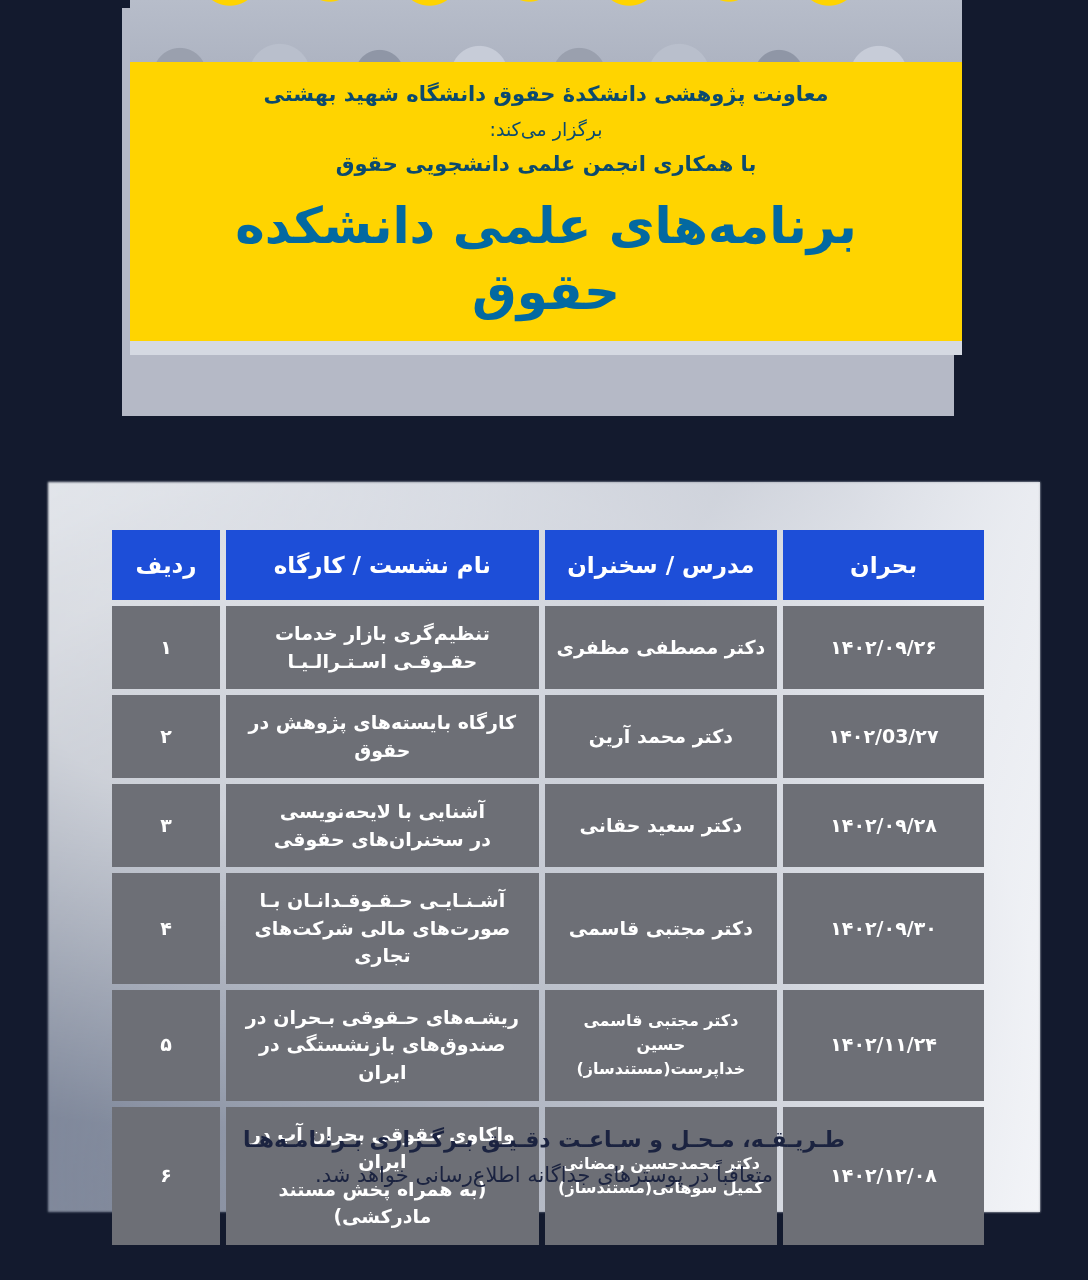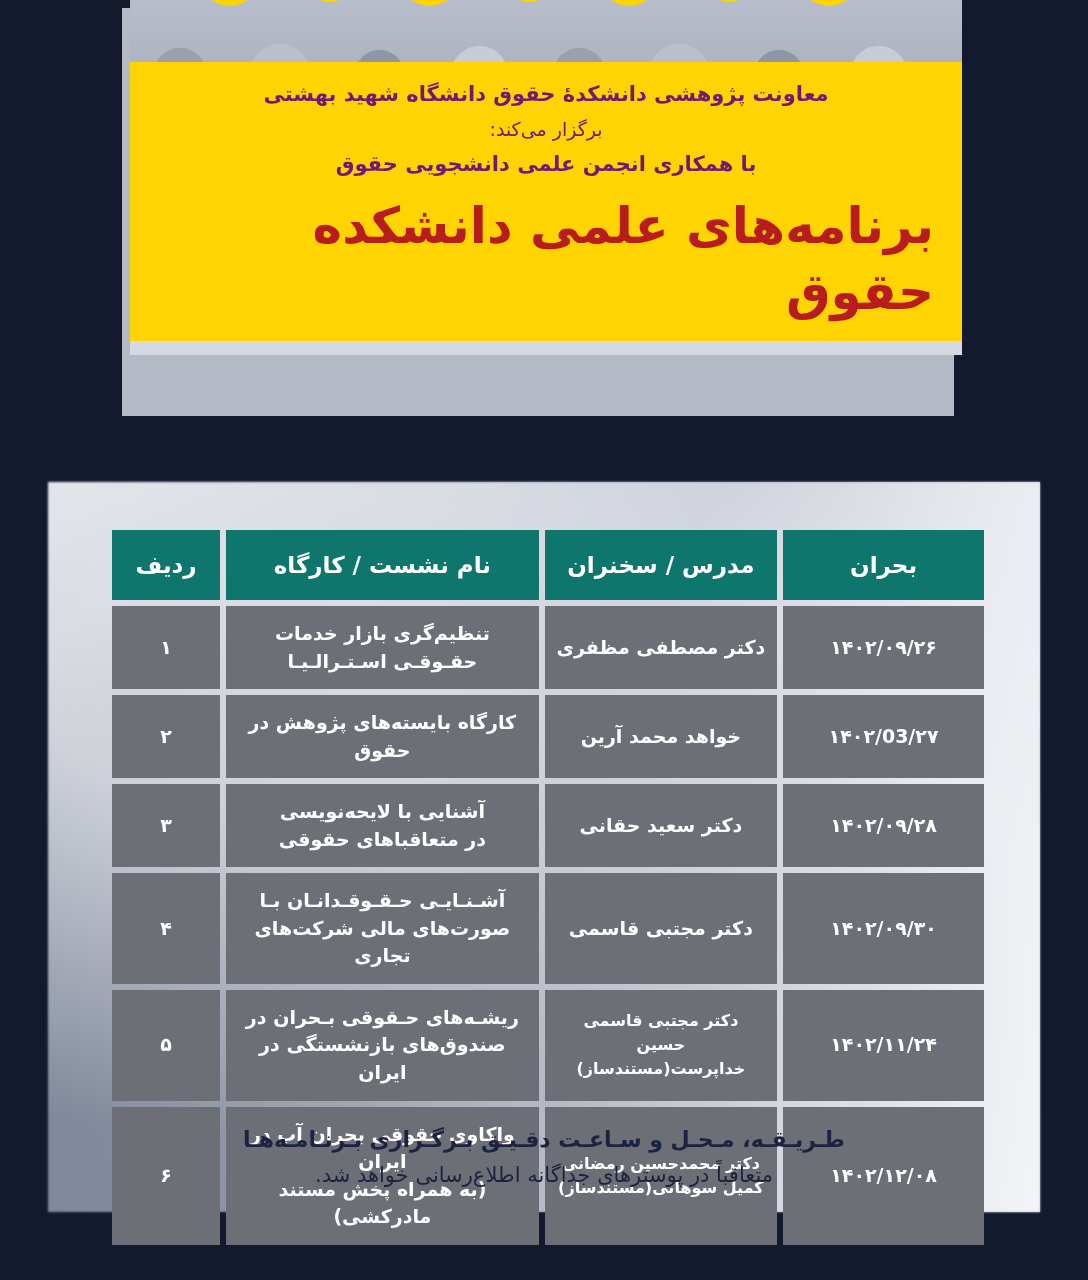--- a/index.html
+++ b/index.html
@@ -70,35 +70,36 @@
       radial-gradient(circle at 48% -40%, #FFD400 0 26px, transparent 27px),
       radial-gradient(circle at 60% -40%, #FFD400 0 30px, transparent 31px),
       radial-gradient(circle at 72% -40%, #FFD400 0 26px, transparent 27px),
       radial-gradient(circle at 84% -40%, #FFD400 0 30px, transparent 31px);
   }
   .banner-lines {
     text-align: center;
     padding: 14px 40px 0 40px;
   }
   .banner-lines .org-line {
-    color: #701a75;
+    color: #0c4a6e;
     font-size: 21px;
     font-weight: bold;
     line-height: 1.75;
     letter-spacing: 0;
   }
   .banner-lines .org-line.small {
     font-size: 19px;
     font-weight: normal;
   }
   .headline {
-    color: #b91c1c;
+    color: #0369a1;
     font-size: 50px;
     font-weight: bold;
     line-height: 1.32;
+    text-align: center;
     padding: 10px 28px 0 28px;
     direction: rtl;
   }
   .banner-underline {
     position: absolute;
     bottom: -14px;
     left: 0;
     width: 832px;
     height: 14px;
     background: #d5d9e2;
@@ -134,21 +135,21 @@
     left: 58px;
   }
 
   table.schedule {
     width: 100%;
     border-collapse: separate;
     border-spacing: 6px 6px;
     direction: rtl;
   }
   table.schedule th {
-    background: #0f766e;
+    background: #1d4ed8;
     color: #ffffff;
     font-size: 23px;
     font-weight: bold;
     padding: 22px 8px;
     text-align: center;
     vertical-align: middle;
   }
   table.schedule td {
     background: #6d6f76;
     color: #ffffff;
@@ -232,35 +233,35 @@
             </td>
             <td class="col-title">
               <span class="l1">تنظیم‌گری بازار خدمات</span>
               <span class="l2">حقـوقـی  اسـتـرالـیـا</span>
             </td>
             <td class="col-row">۱</td>
           </tr>
           <tr>
             <td class="col-date">۱۴۰۲/03/۲۷</td>
             <td class="col-speaker">
-              <span class="l1">خواهد محمد آرین</span>
+              <span class="l1">دکتر محمد آرین</span>
             </td>
             <td class="col-title">
               <span class="l1">کارگاه بایسته‌های پژوهش در حقوق</span>
             </td>
             <td class="col-row">۲</td>
           </tr>
           <tr>
             <td class="col-date">۱۴۰۲/۰۹/۲۸</td>
             <td class="col-speaker">
               <span class="l1">دکتر سعید حقانی</span>
             </td>
             <td class="col-title">
               <span class="l1">آشنایی با لایحه‌نویسی</span>
-              <span class="l2">در متعاقبا‌های حقوقی</span>
+              <span class="l2">در سخنران‌های حقوقی</span>
             </td>
             <td class="col-row">۳</td>
           </tr>
           <tr>
             <td class="col-date">۱۴۰۲/۰۹/۳۰</td>
             <td class="col-speaker">
               <span class="l1">دکتر مجتبی قاسمی</span>
             </td>
             <td class="col-title">
               <span class="l1">آشـنـایـی  حـقـوقـدانـان  بـا</span>

